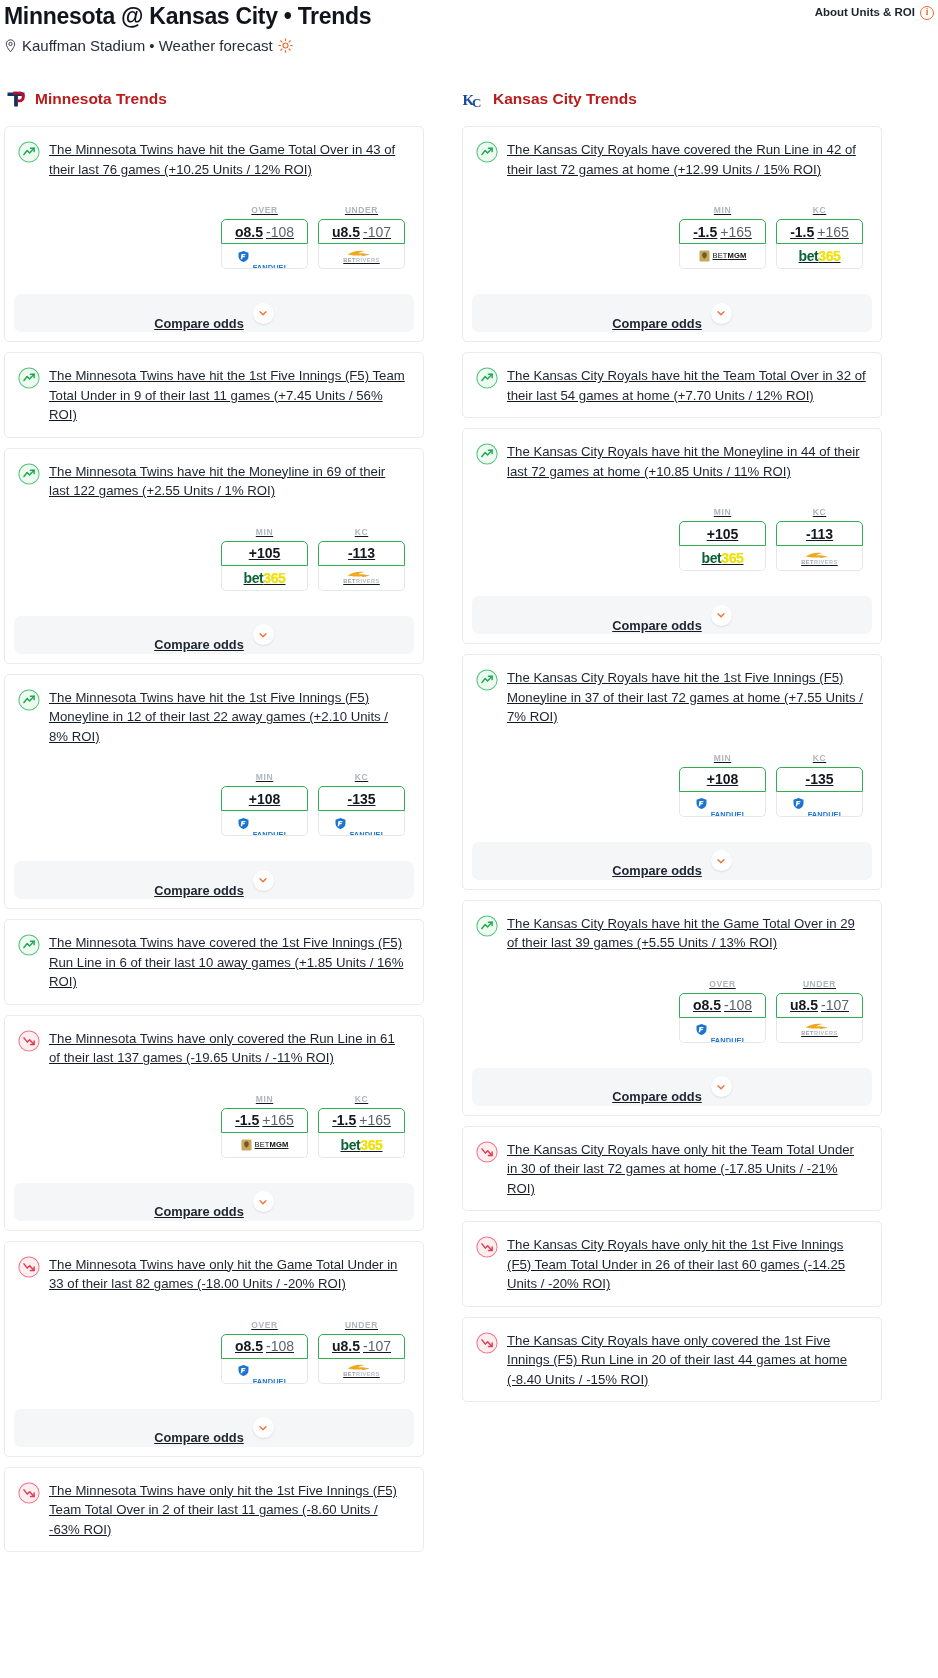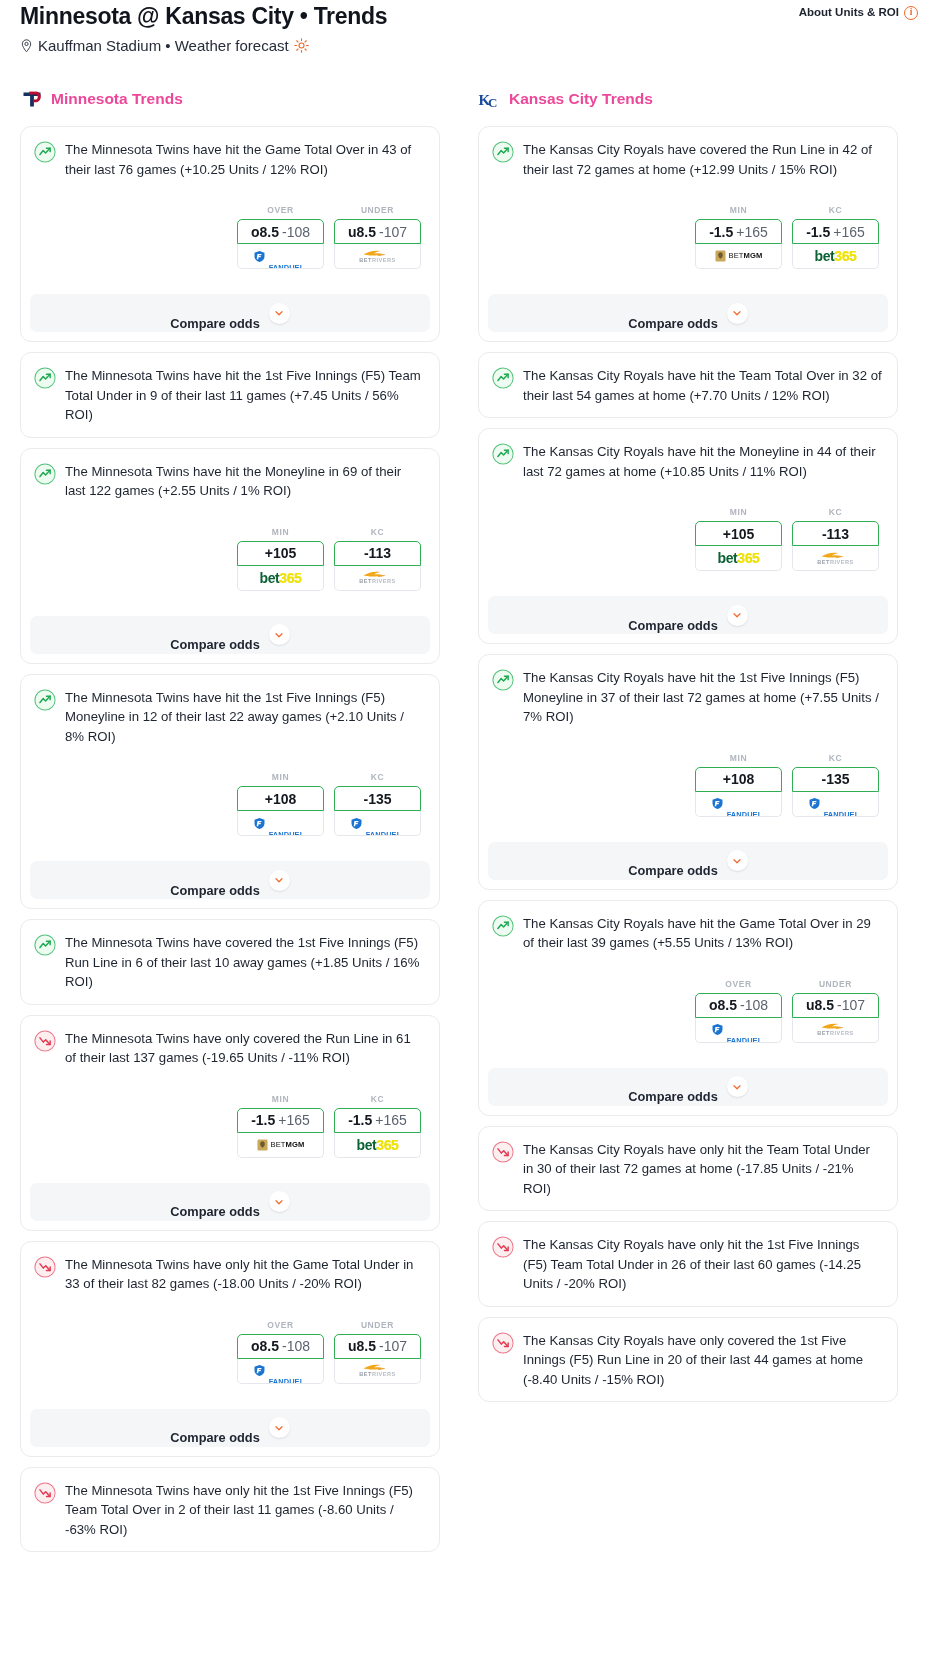--- a/index.html
+++ b/index.html
@@ -3,21 +3,21 @@
 <meta charset="utf-8">
 <style>
   * { box-sizing: border-box; margin: 0; padding: 0; }
   html, body {
     width: 938px;
     background: #ffffff;
     font-family: "Liberation Sans", sans-serif;
     color: #14181f;
     -webkit-font-smoothing: antialiased;
   }
-  .page { width: 938px; min-height: 1678px; position: relative; padding: 0 20px; }
+  .page { width: 938px; min-height: 1678px; position: relative; padding: 0 4px; }
 
   
   .header-row {
     display: flex; align-items: flex-start; justify-content: space-between;
     padding-top: 2px;
   }
   .page-title {
     font-size: 23px; font-weight: 700; letter-spacing: -0.3px;
     color: #10141c; line-height: 28px; white-space: nowrap;
   }
@@ -39,29 +39,29 @@
   }
   .pin-icon { width: 13px; height: 14px; display: inline-block; flex: 0 0 auto; }
   .sun-icon { width: 15px; height: 15px; display: inline-block; flex: 0 0 auto; }
 
   
   .columns { display: flex; gap: 38px; margin-top: 32px; align-items: flex-start; }
   .col { width: 420px; flex: 0 0 420px; }
 
   .col-head {
     display: flex; align-items: center; gap: 7px;
-    font-size: 15.5px; font-weight: 700; color: #ec4899;
+    font-size: 15.5px; font-weight: 700; color: #b91c1c;
     margin-bottom: 14px; height: 26px;
   }
   .team-logo { width: 24px; height: 24px; flex: 0 0 auto; }
 
   
   .card {
-    border: 1px solid #e9ebef; border-radius: 11px; background: #fff;
-    margin-bottom: 10px; overflow: hidden;
+    border: 1px solid #e9ebef; border-radius: 5px; background: #fff;
+    margin-bottom: 10px; overflow: hidden; text-decoration: underline;
   }
   .card-body { padding: 13px 14px 12px 13px; }
   .trend-head { display: flex; gap: 9px; align-items: flex-start; }
   .trend-icon { width: 22px; height: 22px; flex: 0 0 auto; margin-top: 1px; }
   .trend-text {
     font-size: 13.2px; line-height: 19.5px; color: #1d2430; font-weight: 400;
     padding-top: 0px;
   }
 
   

